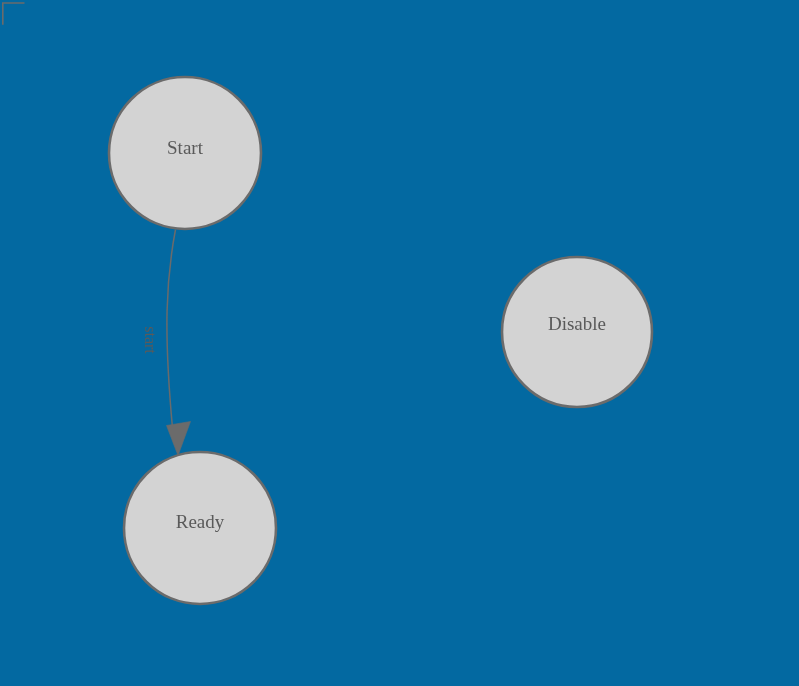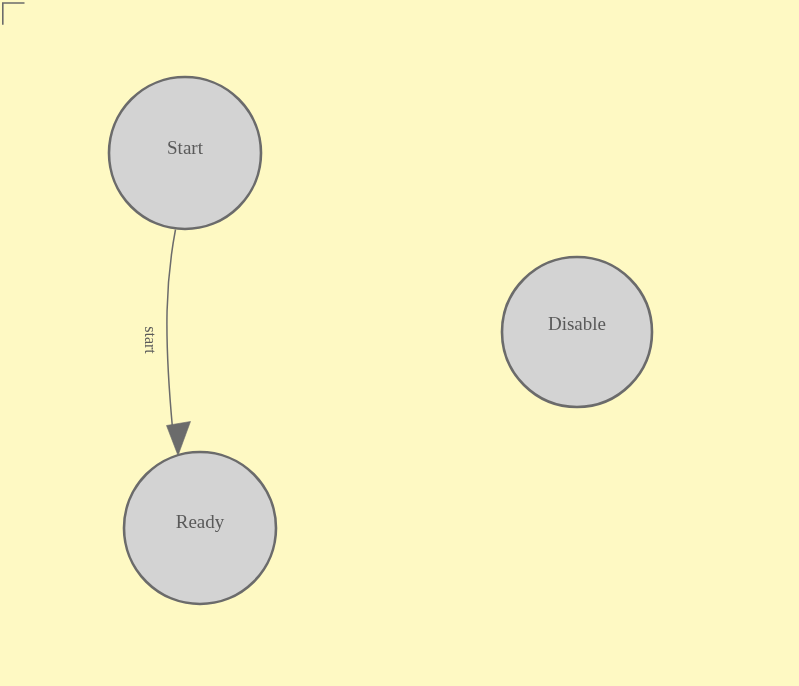--- a/index.html
+++ b/index.html
@@ -8,21 +8,21 @@
     padding: 0;
     background: #ffffff;
   }
   body {
     font-family: "Liberation Serif", "DejaVu Serif", serif;
   }
   #canvas {
     position: relative;
     width: 799px;
     height: 686px;
-    background: #fef9c3;
+    background: #0369a1;
     overflow: hidden;
   }
   #diagram-svg {
     position: absolute;
     top: 0;
     left: 0;
     width: 799px;
     height: 686px;
     display: block;
   }

